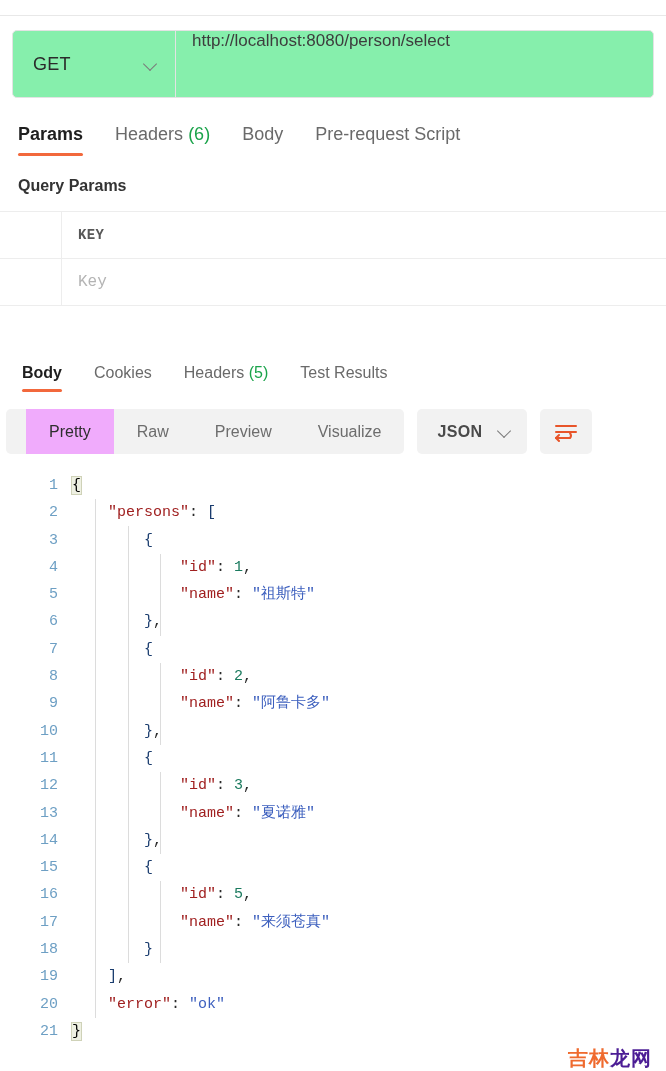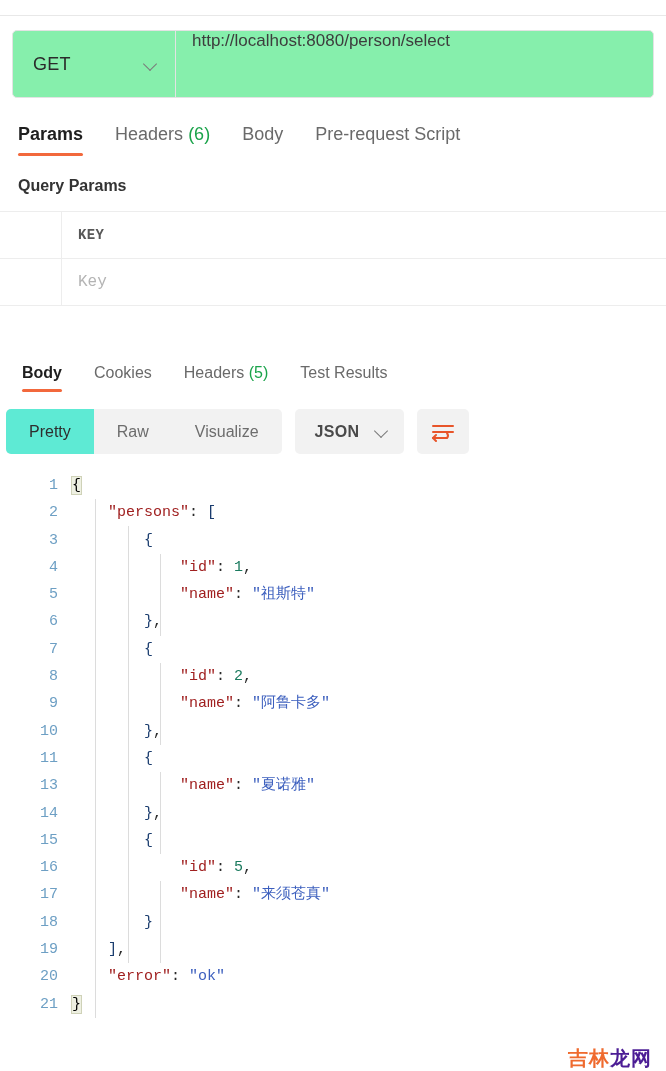--- a/index.html
+++ b/index.html
@@ -85,21 +85,21 @@
 
   
   .view-bar { display: flex; align-items: center; margin: 17px 0 0 6px; gap: 13px; }
   .seg {
     display: flex; background: #f2f2f2; border-radius: 5px; overflow: hidden; height: 45px;
   }
   .seg-item {
     display: flex; align-items: center; padding: 0 23px;
     font-size: 16px; color: #6d6d6d; cursor: pointer;
   }
-  .seg-item.active { background: #5eead4; color: #2e2e2e; }
+  .seg-item.active { background: #f0abfc; color: #2e2e2e; margin-left: 20px; }
   .fmt {
     display: flex; align-items: center; gap: 16px;
     background: #f2f2f2; border-radius: 5px; height: 45px; padding: 0 16px 0 20px;
     cursor: pointer;
   }
   .fmt-label { font-size: 16px; font-weight: 600; color: #4a4a4a; letter-spacing: .3px; }
   .wrapbtn {
     width: 52px; height: 45px; background: #f2f2f2; border-radius: 5px;
     display: flex; align-items: center; justify-content: center; cursor: pointer;
   }
@@ -184,20 +184,21 @@
       <div class="restab active"><span>Body</span></div>
       <div class="restab"><span>Cookies</span></div>
       <div class="restab"><span>Headers</span> <span class="cnt">(5)</span></div>
       <div class="restab"><span>Test Results</span></div>
     </div>
 
   <div class="view-bar">
     <div class="seg" id="seg-group">
         <div class="seg-item active">Pretty</div>
         <div class="seg-item">Raw</div>
+        <div class="seg-item">Preview</div>
         <div class="seg-item">Visualize</div>
       </div>
     <div class="fmt">
       <span class="fmt-label">JSON</span>
       <span class="chev"></span>
     </div>
     <div class="wrapbtn">
       <svg width="24" height="20" viewBox="0 0 24 20">
         <line x1="2" y1="4" x2="22" y2="4" stroke="#e8552a" stroke-width="2" stroke-linecap="round"></line>
         <line x1="2" y1="10" x2="22" y2="10" stroke="#e8552a" stroke-width="2" stroke-linecap="round"></line>
@@ -253,20 +254,24 @@
         </div>
         <div class="code-line">
           <div class="ln">10</div>
           <div class="code-body">        <span class="tok-brace">}</span><span class="tok-punct">,</span></div>
         </div>
         <div class="code-line">
           <div class="ln">11</div>
           <div class="code-body">        <span class="tok-brace">{</span></div>
         </div>
         <div class="code-line">
+          <div class="ln">12</div>
+          <div class="code-body">            <span class="tok-key">"id"</span><span class="tok-punct">: </span><span class="tok-num">3</span><span class="tok-punct">,</span></div>
+        </div>
+        <div class="code-line">
           <div class="ln">13</div>
           <div class="code-body">            <span class="tok-key">"name"</span><span class="tok-punct">: </span><span class="tok-str">"夏诺雅"</span></div>
         </div>
         <div class="code-line">
           <div class="ln">14</div>
           <div class="code-body">        <span class="tok-brace">}</span><span class="tok-punct">,</span></div>
         </div>
         <div class="code-line">
           <div class="ln">15</div>
           <div class="code-body">        <span class="tok-brace">{</span></div>

